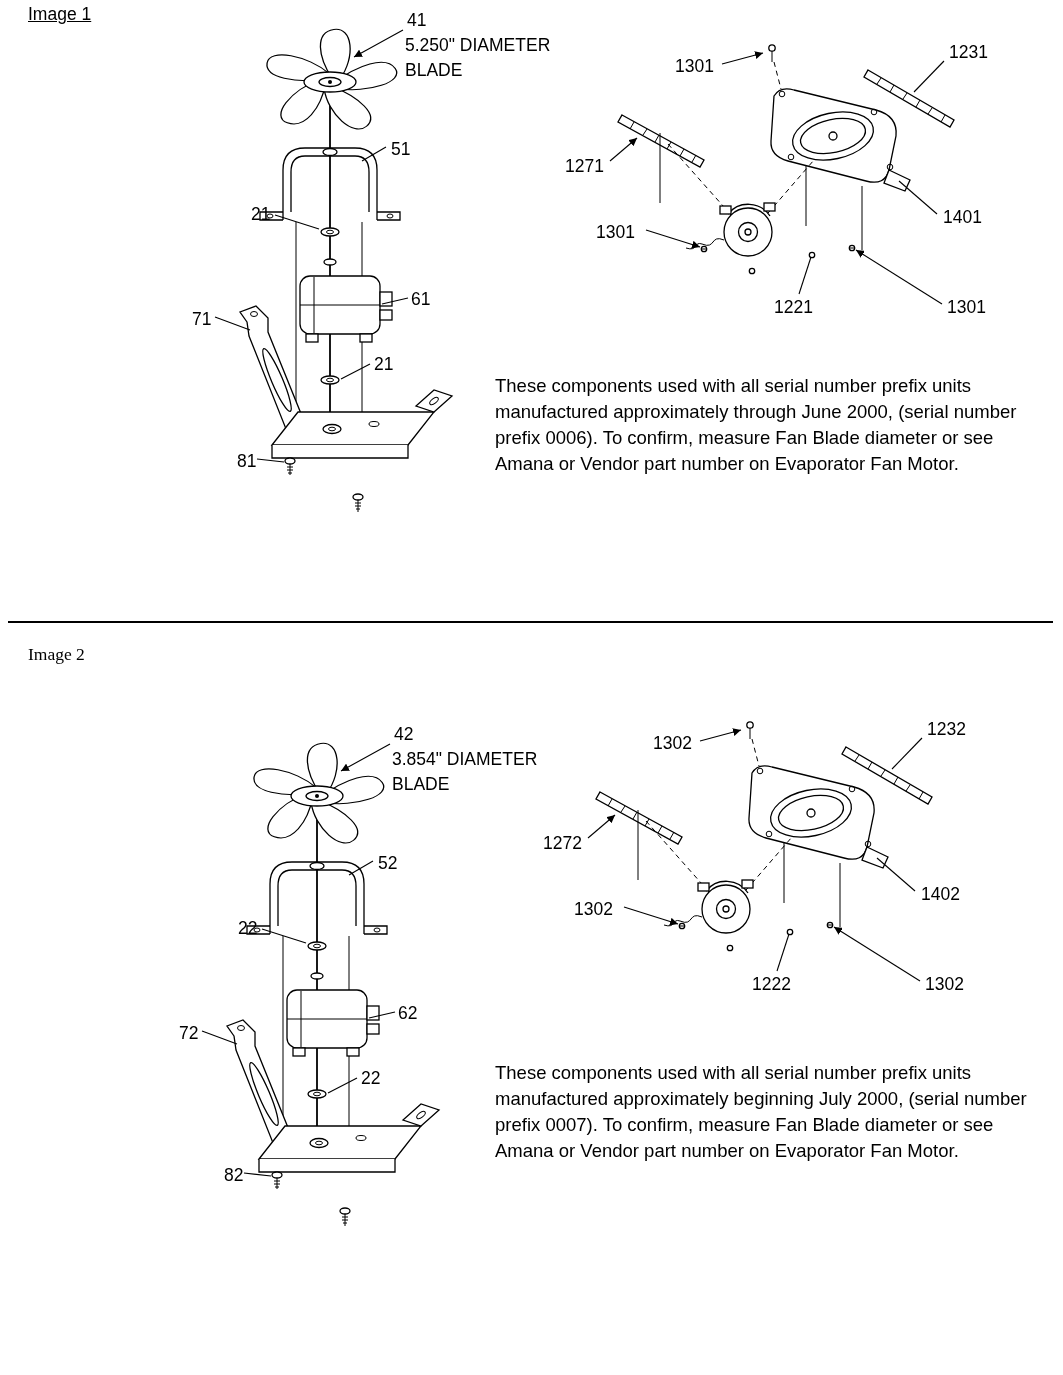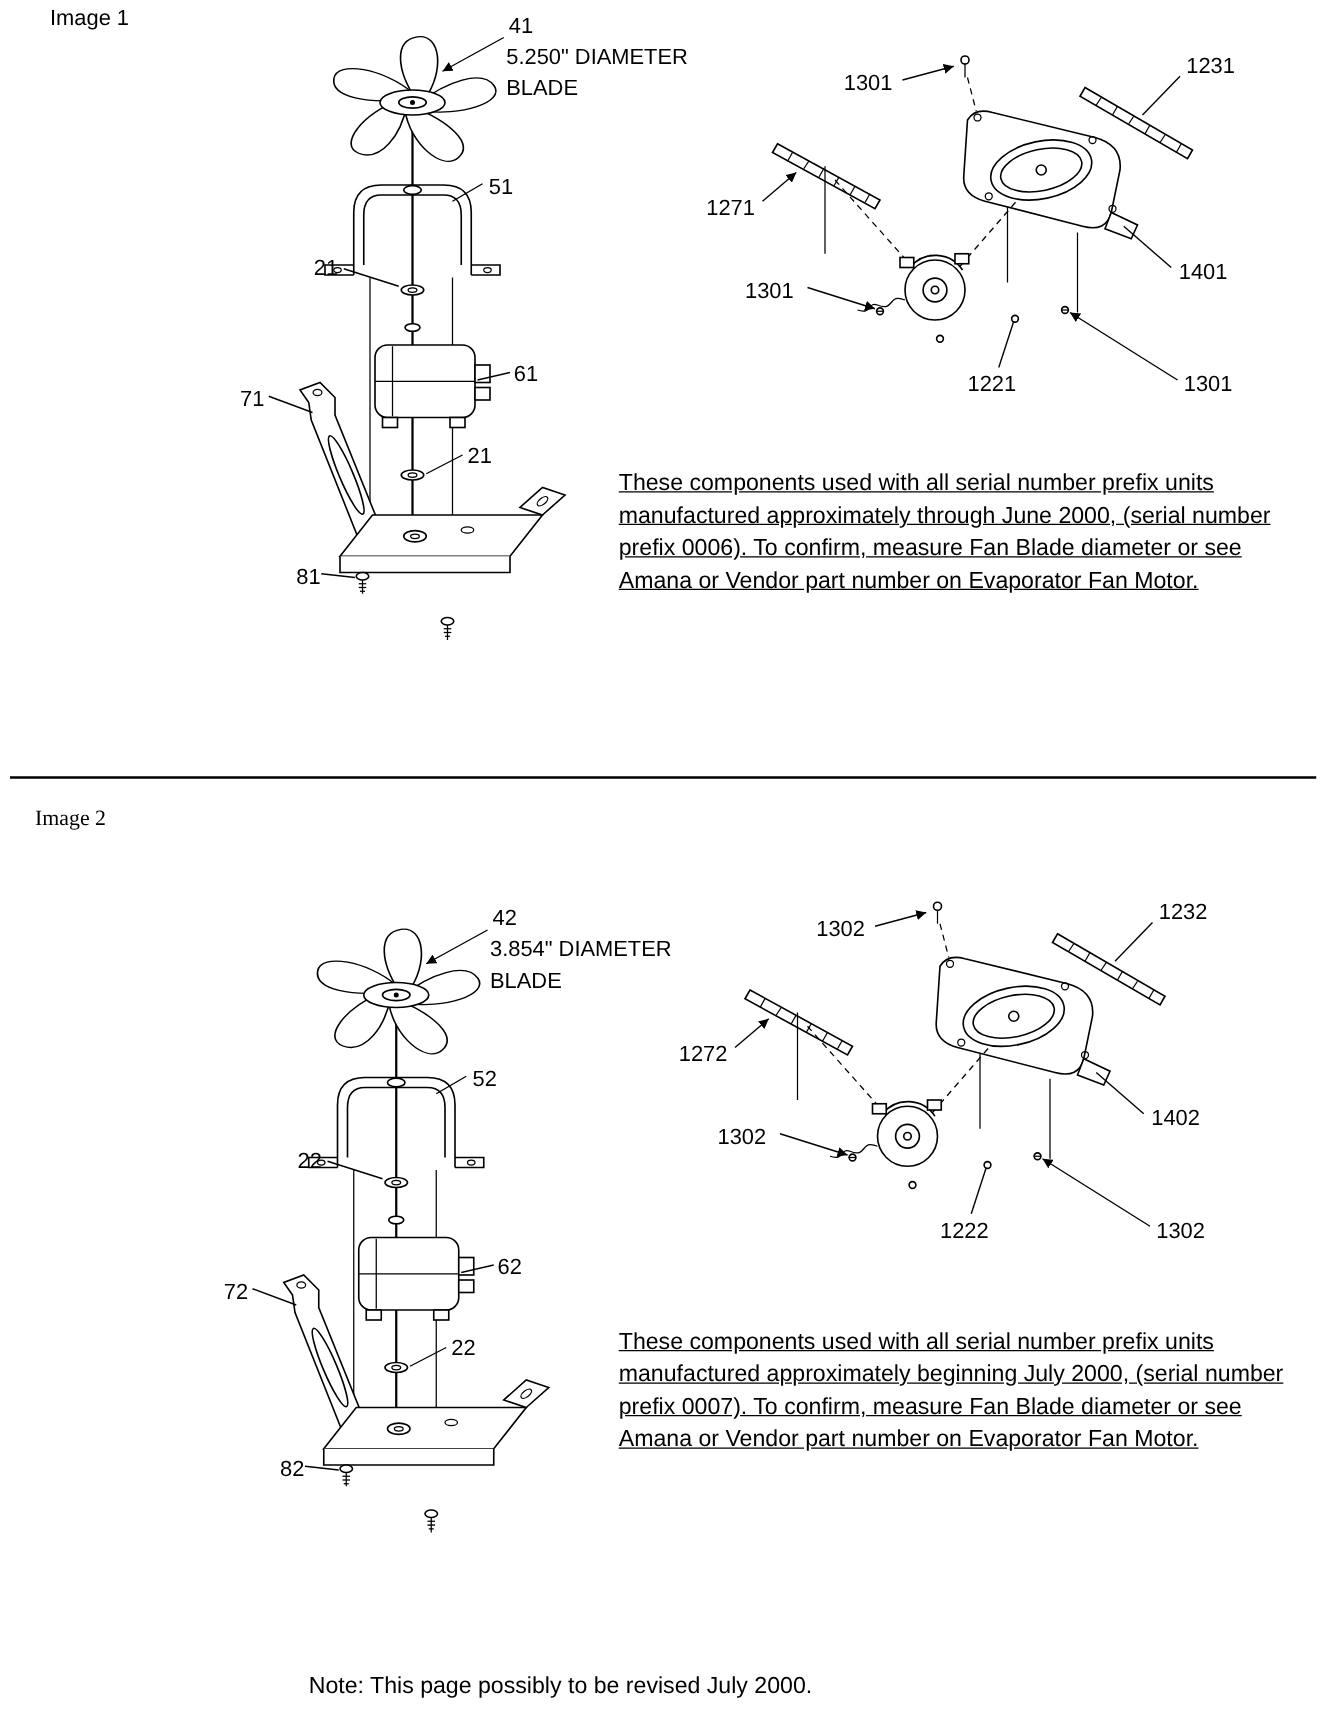--- a/index.html
+++ b/index.html
@@ -3,21 +3,21 @@
 <meta charset="utf-8">
 <style>
   * { margin:0; padding:0; box-sizing:border-box; }
   html,body { background:#ffffff; }
   .page {
     position:relative; width:1063px; height:1375px; background:#fff;
     font-family:"Liberation Sans", sans-serif; color:#000; overflow:hidden;
   }
   .svglayer { position:absolute; left:0; top:0; }
   .seclabel { position:absolute; font-size:17.5px; color:#000; }
-  .para { position:absolute; font-size:18.5px; line-height:26px; width:548px; color:#000;text-decoration:underline; }
+  .para { position:absolute; font-size:18.5px; line-height:26px; width:548px; color:#000; }
   .note { position:absolute; font-size:18.5px; color:#000; }
   .divider { position:absolute; left:8px; width:1045px; height:2px; background:#000; }
   svg text { font-family:"Liberation Sans", sans-serif; font-size:17.5px; fill:#000; }
   .ol   { fill:none; stroke:#000; stroke-width:1.3; }
   .olw  { fill:#fff;  stroke:#000; stroke-width:1.3; }
   .thin { fill:none; stroke:#000; stroke-width:1; }
   .leader { fill:none; stroke:#000; stroke-width:1.1; }
   .dash { fill:none; stroke:#000; stroke-width:1; stroke-dasharray:5 4; }
   .shaft { stroke:#000; stroke-width:1.8; }
 </style>
@@ -237,23 +237,22 @@
       <text x="653" y="749">1302</text>
       <text x="927" y="735">1232</text>
       <text x="543" y="849">1272</text>
       <text x="574" y="915">1302</text>
       <text x="921" y="900">1402</text>
       <text x="752" y="990">1222</text>
       <text x="925" y="990">1302</text>
     </g>
   </svg>
 
-  <div class="seclabel" style="left:40px; top:4px;">Image 1</div>
+  <div class="seclabel" style="left:28px; top:4px;text-decoration:underline;">Image 1</div>
   <div class="seclabel" style="left:28px; top:644px;font-family:Liberation Serif, serif;">Image 2</div>
 
   <div class="para" style="left:495px; top:373px;">These components used with all serial number prefix units manufactured approximately through June 2000, (serial number prefix 0006). To confirm, measure Fan Blade diameter or see Amana or Vendor part number on Evaporator Fan Motor.</div>
   <div class="para" style="left:495px; top:1060px;">These components used with all serial number prefix units manufactured approximately beginning July 2000, (serial number prefix 0007). To confirm, measure Fan Blade diameter or see Amana or Vendor part number on Evaporator Fan Motor.</div>
 
   <div class="divider" style="top:621px;"></div>
 
-  <div class="note" style="left:247px; top:1337px;">Note: This page possibly to be revised July 2000.</div>
 
 </div>
 
 </body></html>

